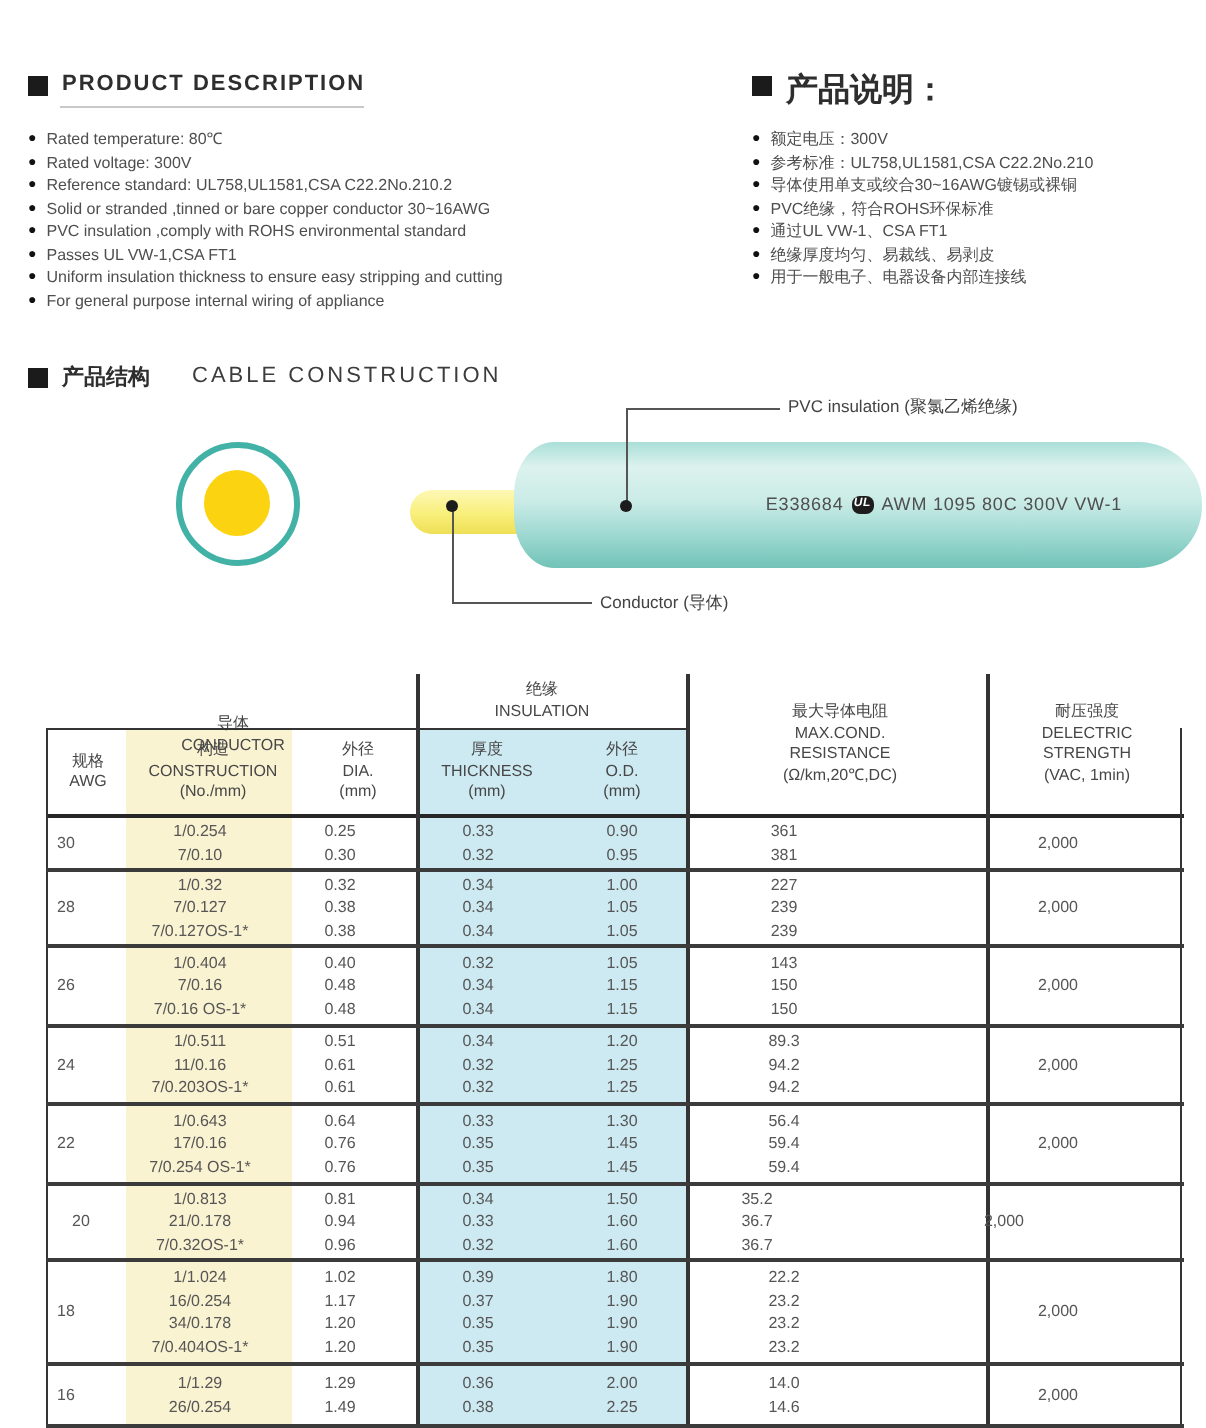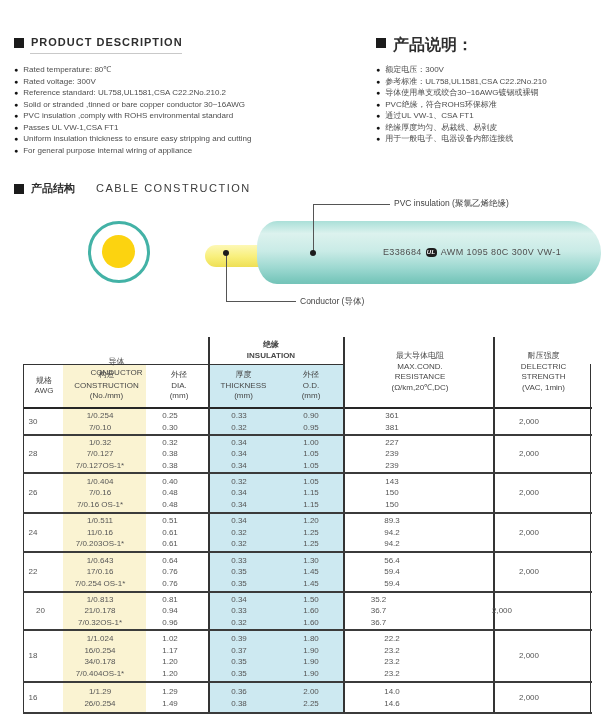--- a/index.html
+++ b/index.html
@@ -149,21 +149,21 @@
   <div class="dot" style="left:223px;top:250px;"></div>
   <div class="dlabel" style="left:300px;top:296px;">Conductor (导体)</div>
 
   <div id="twrap">
 
     <div class="band" style="left:40px;width:83px;background:#faf3d2;"></div>
     <div class="band" style="left:187px;width:134px;background:#cde9f1;"></div>
 
     <div class="hcell" style="left:0;top:17px;width:187px;height:27px;">导体
 CONDUCTOR</div>
-    <div class="hcell" style="left:187px;top:0;width:122px;height:27px;font-weight:bold;">绝缘
+    <div class="hcell" style="left:187px;top:0;width:122px;height:27px;">绝缘
 INSULATION</div>
 
     <div class="hcell" style="left:0;top:28px;width:42px;height:42px;">规格
 AWG</div>
     <div class="hcell" style="left:42px;top:28px;width:83px;height:42px;">构造
 CONSTRUCTION
 (No./mm)</div>
     <div class="hcell" style="left:125px;top:28px;width:62px;height:42px;">外径
 DIA.
 (mm)</div>

